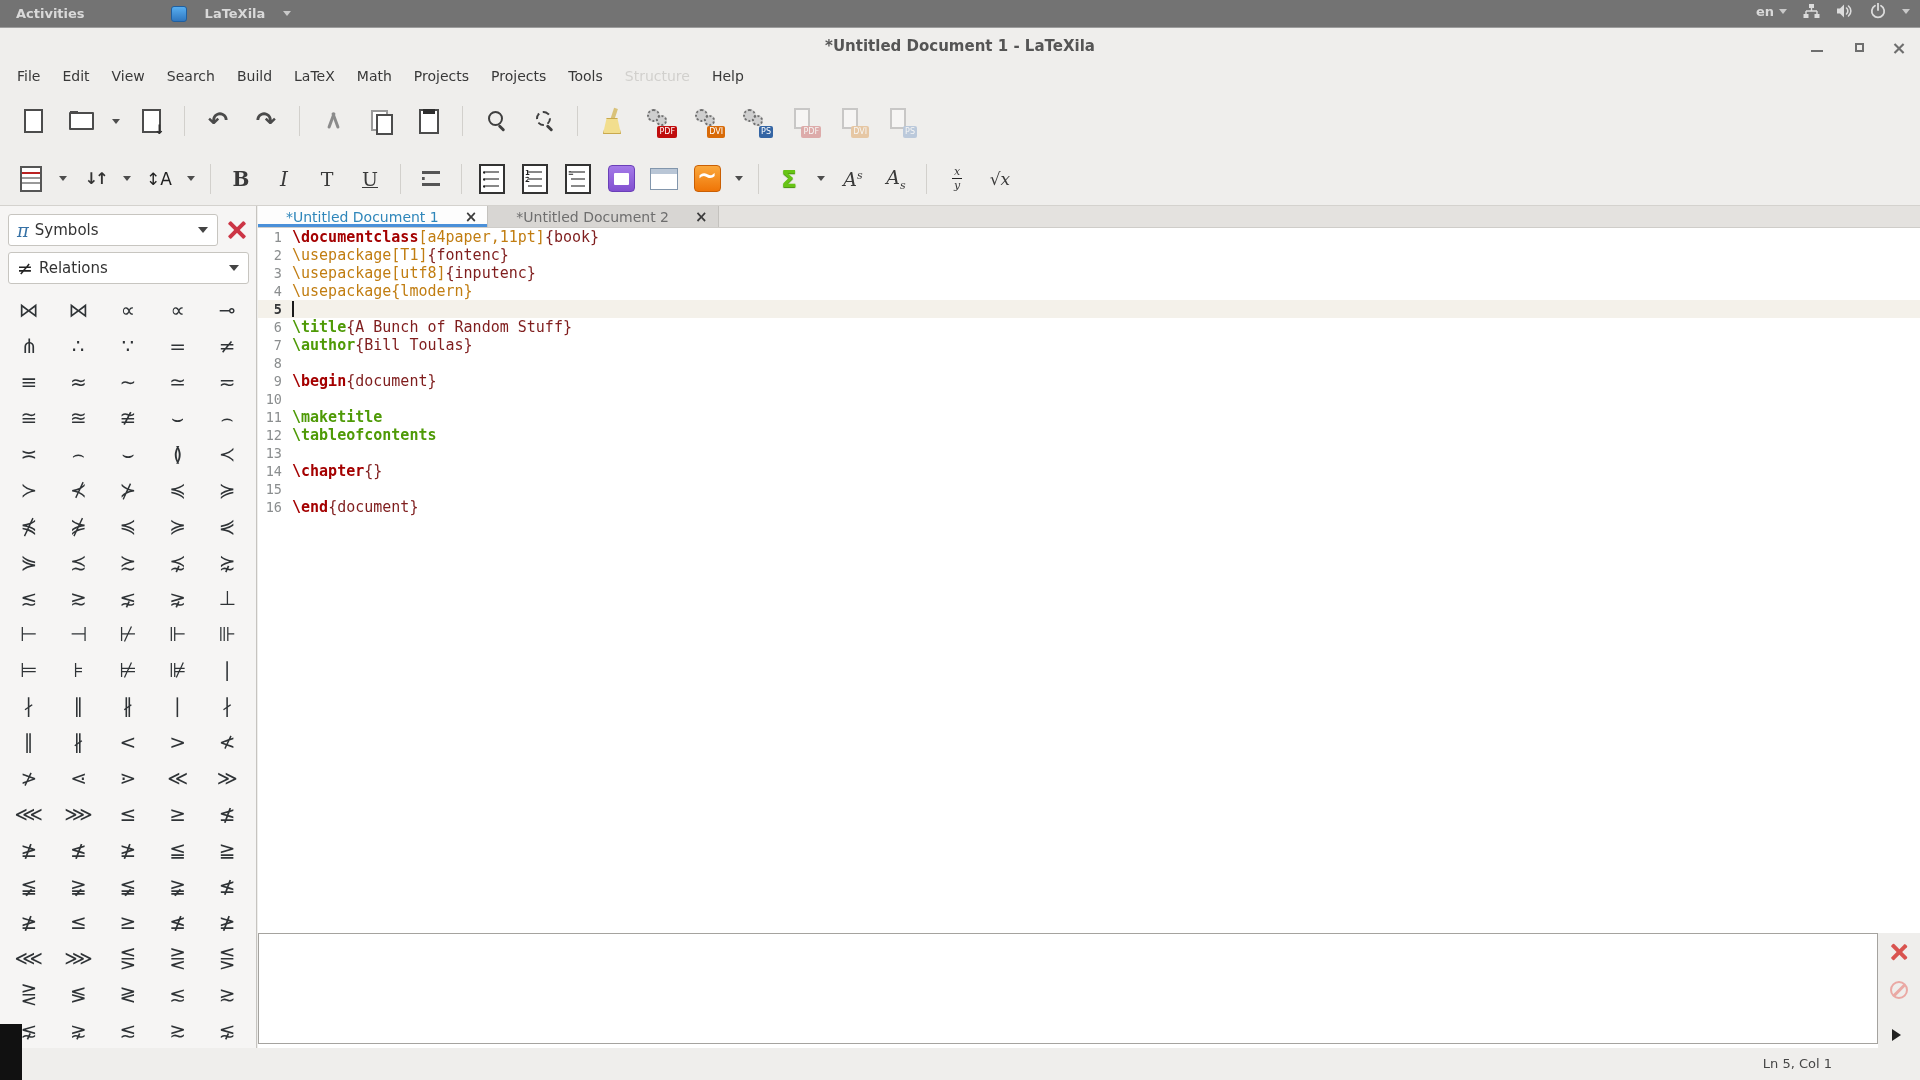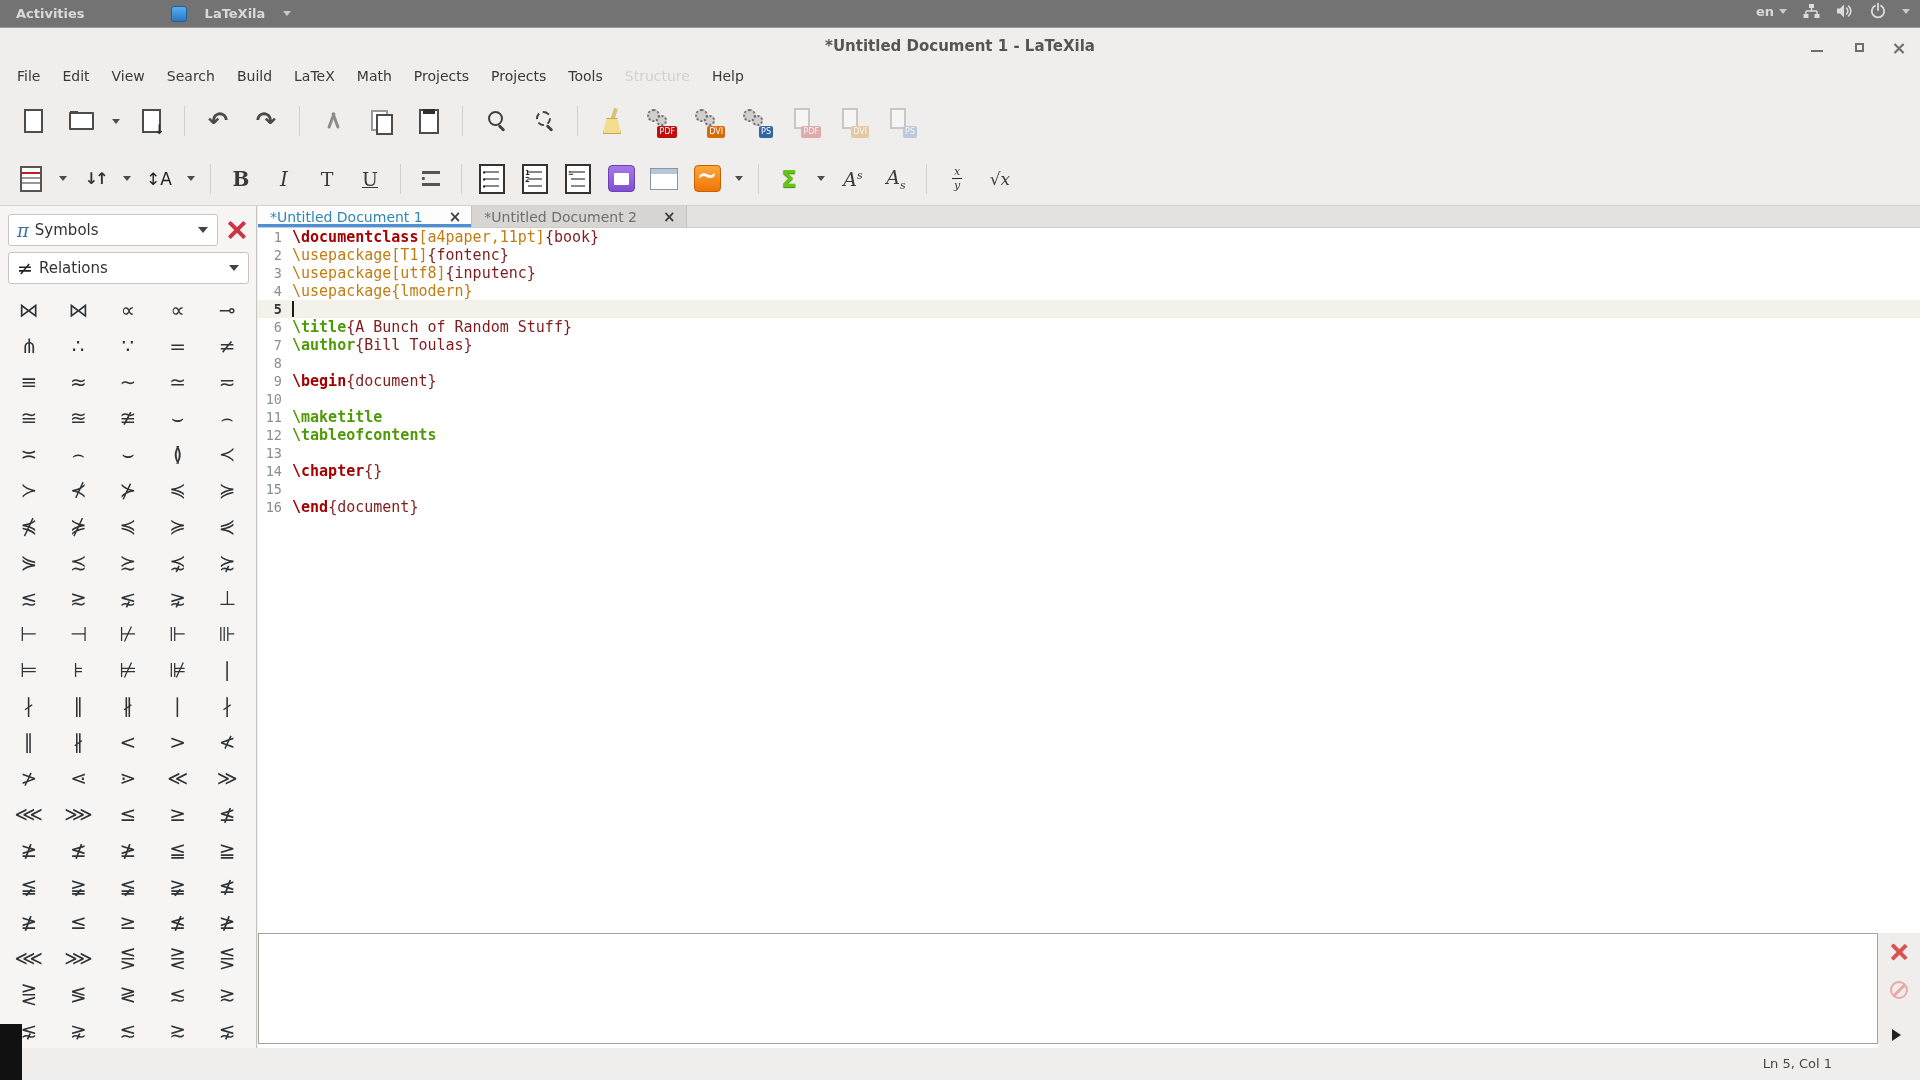--- a/index.html
+++ b/index.html
@@ -151,21 +151,21 @@
   .red-x::after  { transform:translate(-50%,-50%) rotate(-45deg); }
   #symbol-grid { position:absolute; left:4px; top:86px; width:248px; height:756px; display:grid;
                  grid-template-columns:repeat(5,1fr); grid-auto-rows:36px; overflow:hidden; }
   .symbol-cell { display:flex; align-items:center; justify-content:center; font-size:20px; color:#2f3336;
                  font-family:"DejaVu Sans",sans-serif; }
 
   
   #editor-area { position:absolute; left:258px; top:206px; width:1662px; height:842px; background:#fff; }
   #tab-bar { position:absolute; left:0; top:0; width:1662px; height:22px; background:#e4e2df;
              display:flex; border-bottom:1px solid #cfcdc9; }
-  .tab { display:flex; align-items:center; padding:0 10px 0 12px; font-size:14px; gap:26px;
+  .tab { display:flex; align-items:center; padding:0 10px 0 28px; font-size:14px; gap:26px;
          background:#d8d6d3; color:#6e6e6e; border-right:1px solid #c4c2be; }
   .tab.active { background:#fdfdfd; color:#2e86ba; box-shadow:inset 0 -3px 0 #4a90d9; }
   .tab-close { font-size:15px; font-weight:bold; color:#3c3c3c; }
   #code { position:absolute; left:0; top:22px; width:1662px; height:705px;
           font-family:"DejaVu Sans Mono","Liberation Mono",monospace; font-size:15px; }
   .code-line { display:flex; height:18px; line-height:18px; }
   .code-line.current { background:#f4f1ea; }
   .line-num { width:28px; text-align:right; color:#8b8e8f; font-size:13.5px; padding-right:4px;
               flex-shrink:0; }
   .code-line.current .line-num { color:#36383a; font-weight:bold; }

